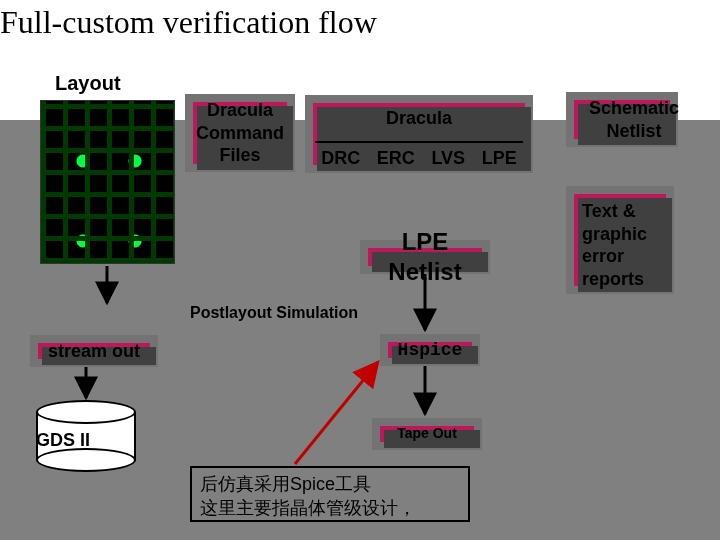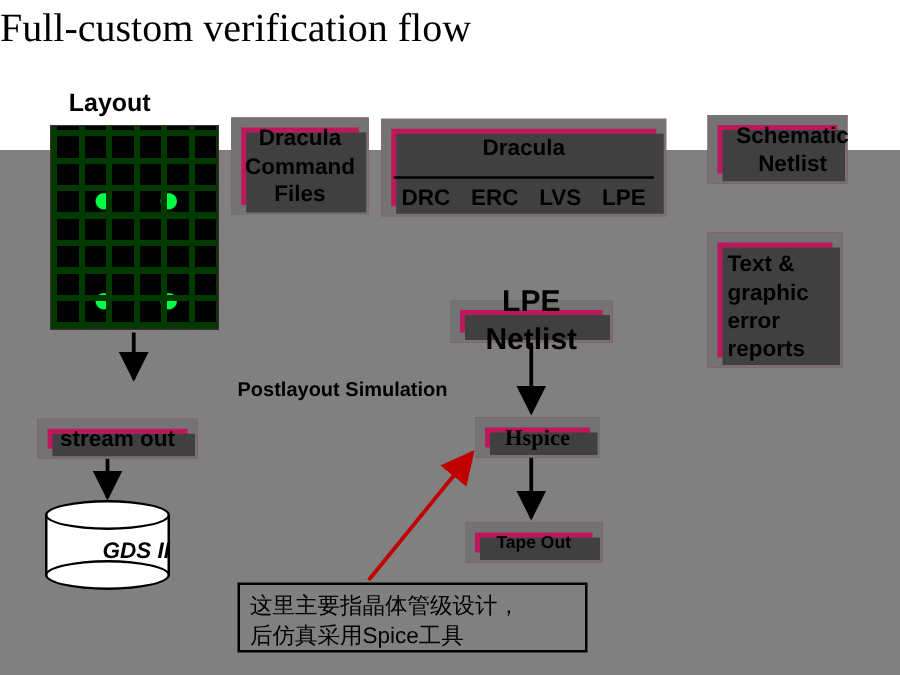--- a/index.html
+++ b/index.html
@@ -124,26 +124,25 @@
     border: 2px solid #000;
     border-radius: 50%;
     background: #fff;
   }
   .cylinder .top { top: 0; z-index: 3; }
   .cylinder .bottom { bottom: 0; z-index: 1; }
   .cylinder .cyl-label {
     position: absolute;
     left: 0; right: 0;
     top: 30px;
-    text-align: right;
+    text-align: left;
     font-family: Arial, sans-serif;
     font-weight: bold;
     font-size: 18px;
     z-index: 4;
-    font-style: italic;
   }
   .annotation {
     position: absolute;
     left: 190px;
     top: 466px;
     width: 280px;
     height: 56px;
     border: 2px solid #000;
     font-family: Arial, "Microsoft YaHei", sans-serif;
     font-size: 18px;
@@ -215,27 +214,27 @@
 graphic
 error
 reports</div>
 
 <div class="box shadow" style="left:360px; top:240px; width:130px; height:34px; font-size:24px;">LPE Netlist</div>
 
 <div class="box shadow" style="left:30px; top:306px; width:128px; height:32px; font-size:18px;margin-top:29px;">stream out</div>
 
 <div class="label" style="left:190px; top:304px; font-size:16px;">Postlayout Simulation</div>
 
-<div class="box shadow" style="left:380px; top:334px; width:100px; height:32px; font-size:18px; font-family:Liberation Serif, serif;">Hspice</div>
+<div class="box shadow" style="left:380px; top:334px; width:100px; height:32px; font-size:18px; font-family:Liberation Mono, monospace;">Hspice</div>
 
 <div class="box shadow" style="left:372px; top:418px; width:110px; height:32px; font-size:14px;">Tape Out</div>
 
 <div class="cylinder">
   <div class="bottom"></div>
   <div class="body"></div>
   <div class="top"></div>
   <div class="cyl-label">GDS II</div>
 </div>
 
 <div class="annotation">
+  <div>后仿真采用Spice工具</div>
   <div>这里主要指晶体管级设计，</div>
-  <div>后仿真采用Spice工具</div>
 </div>
 
 </body></html>

